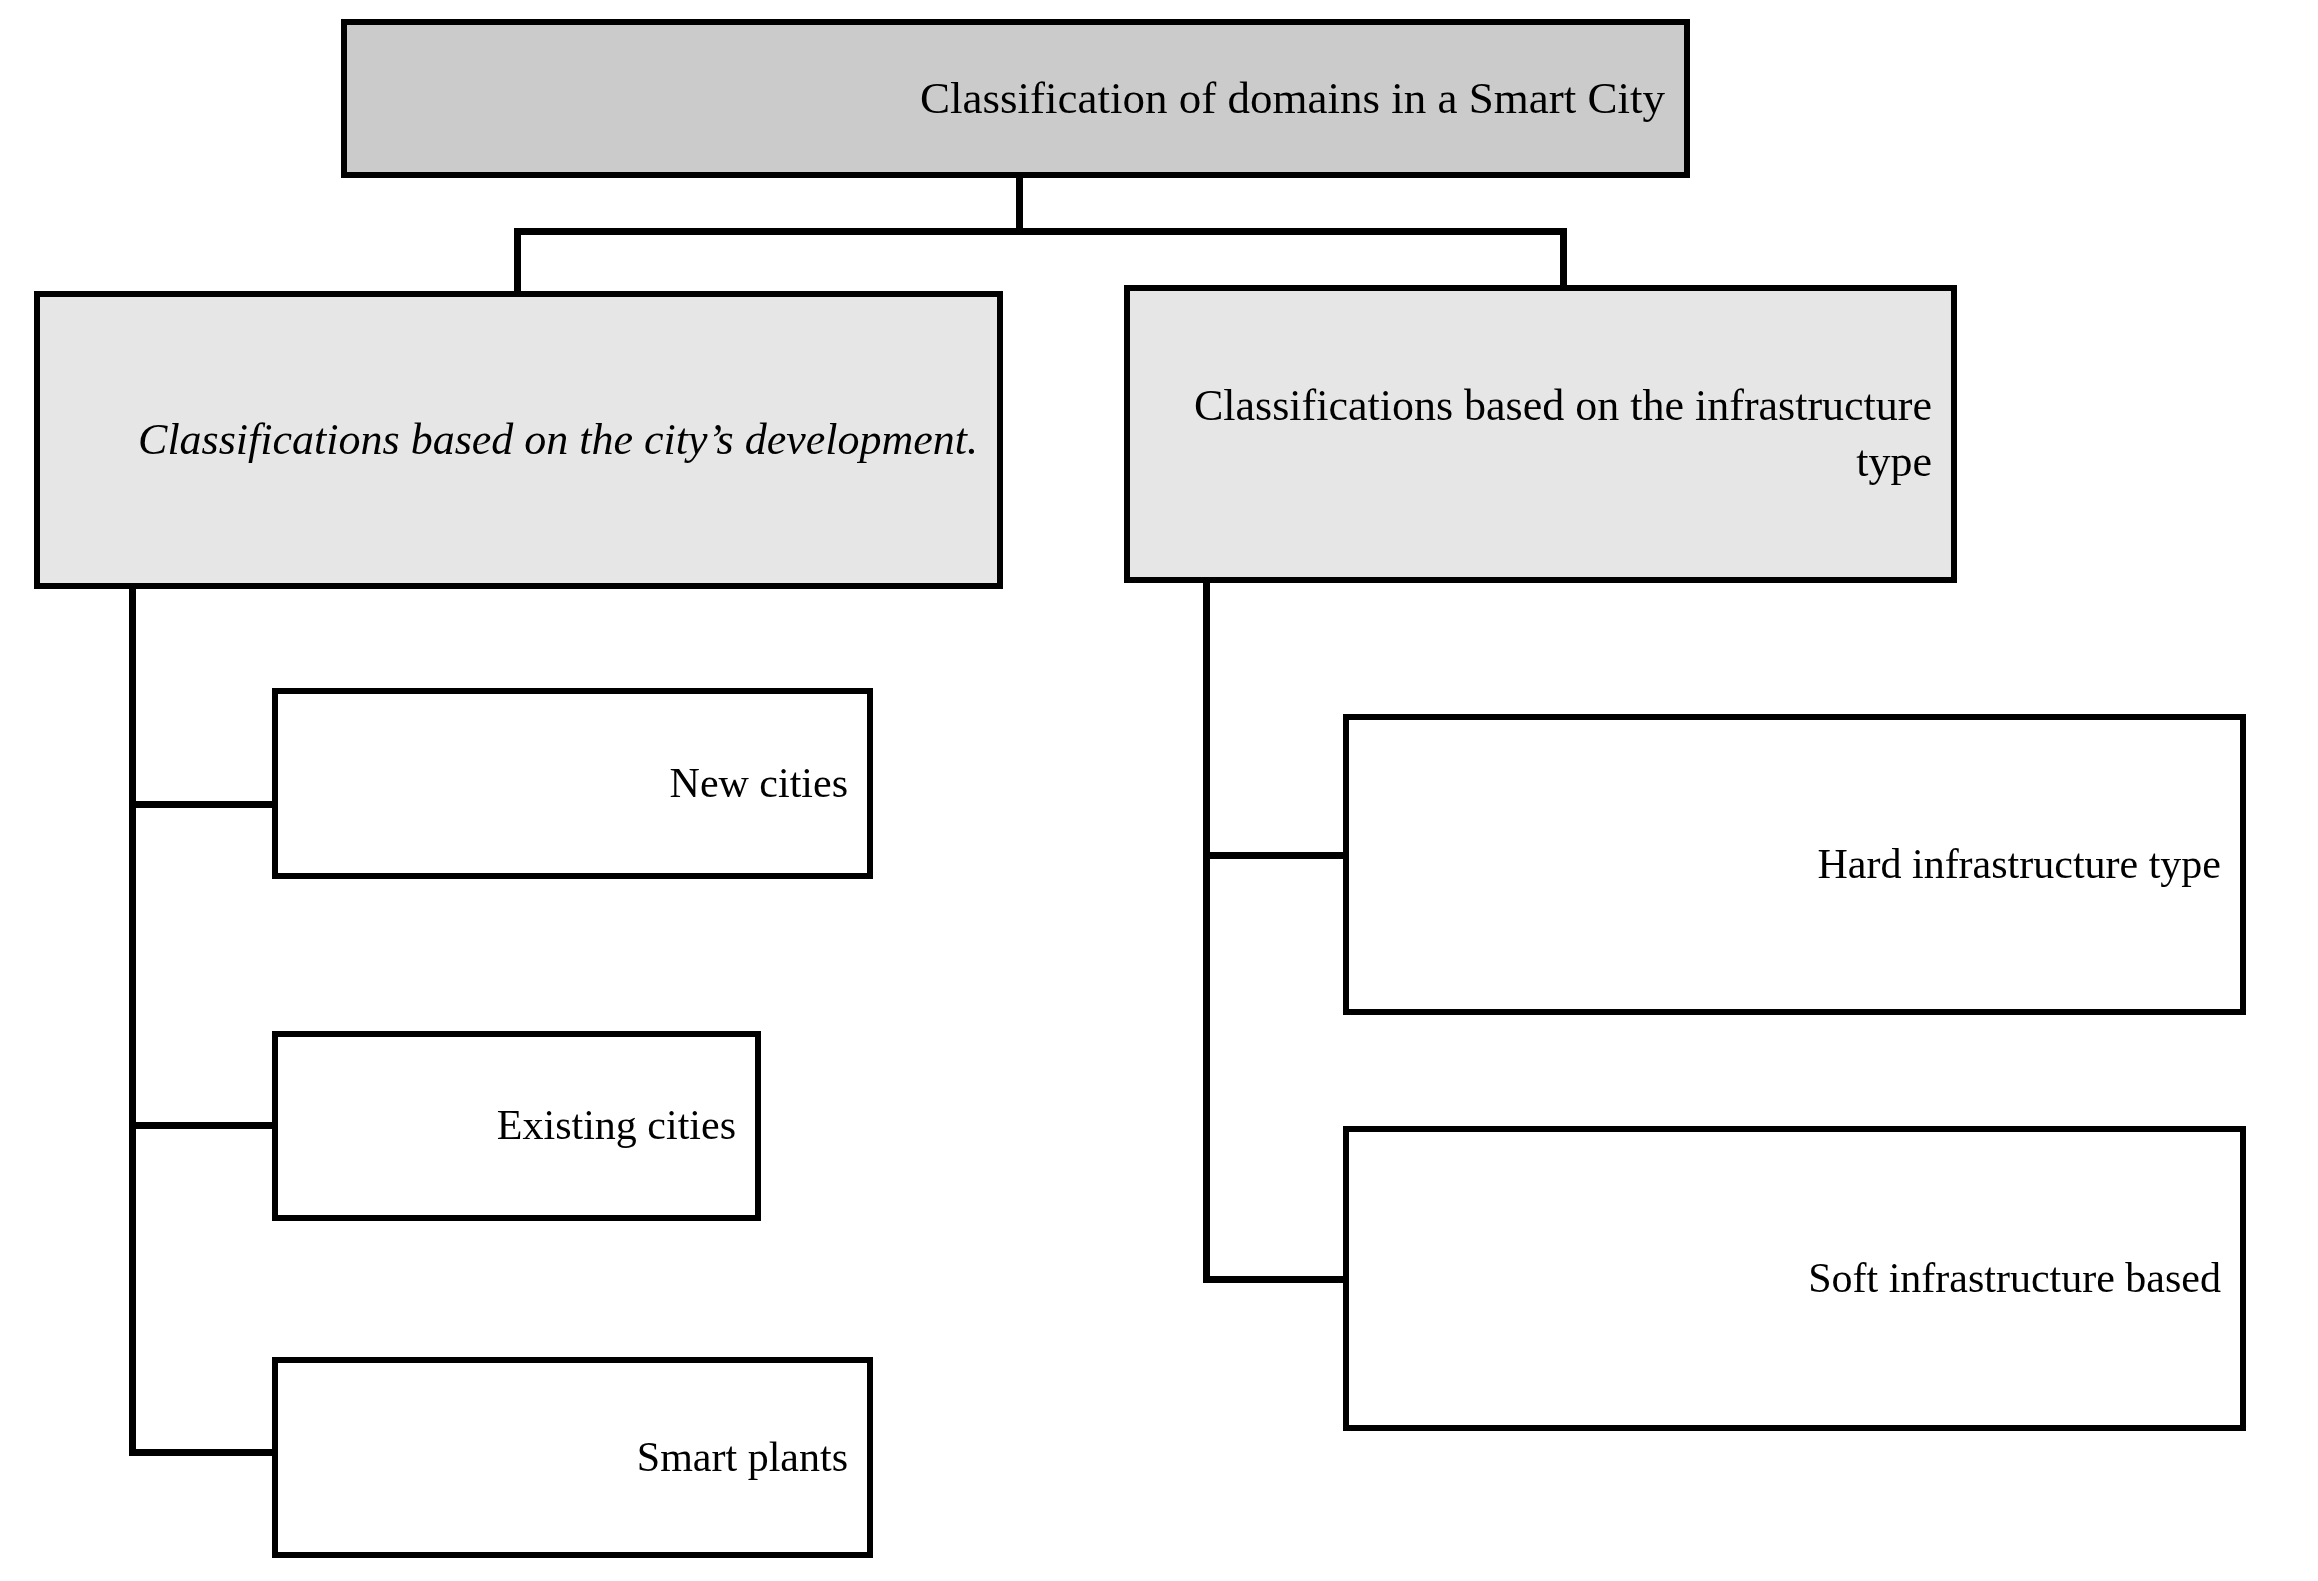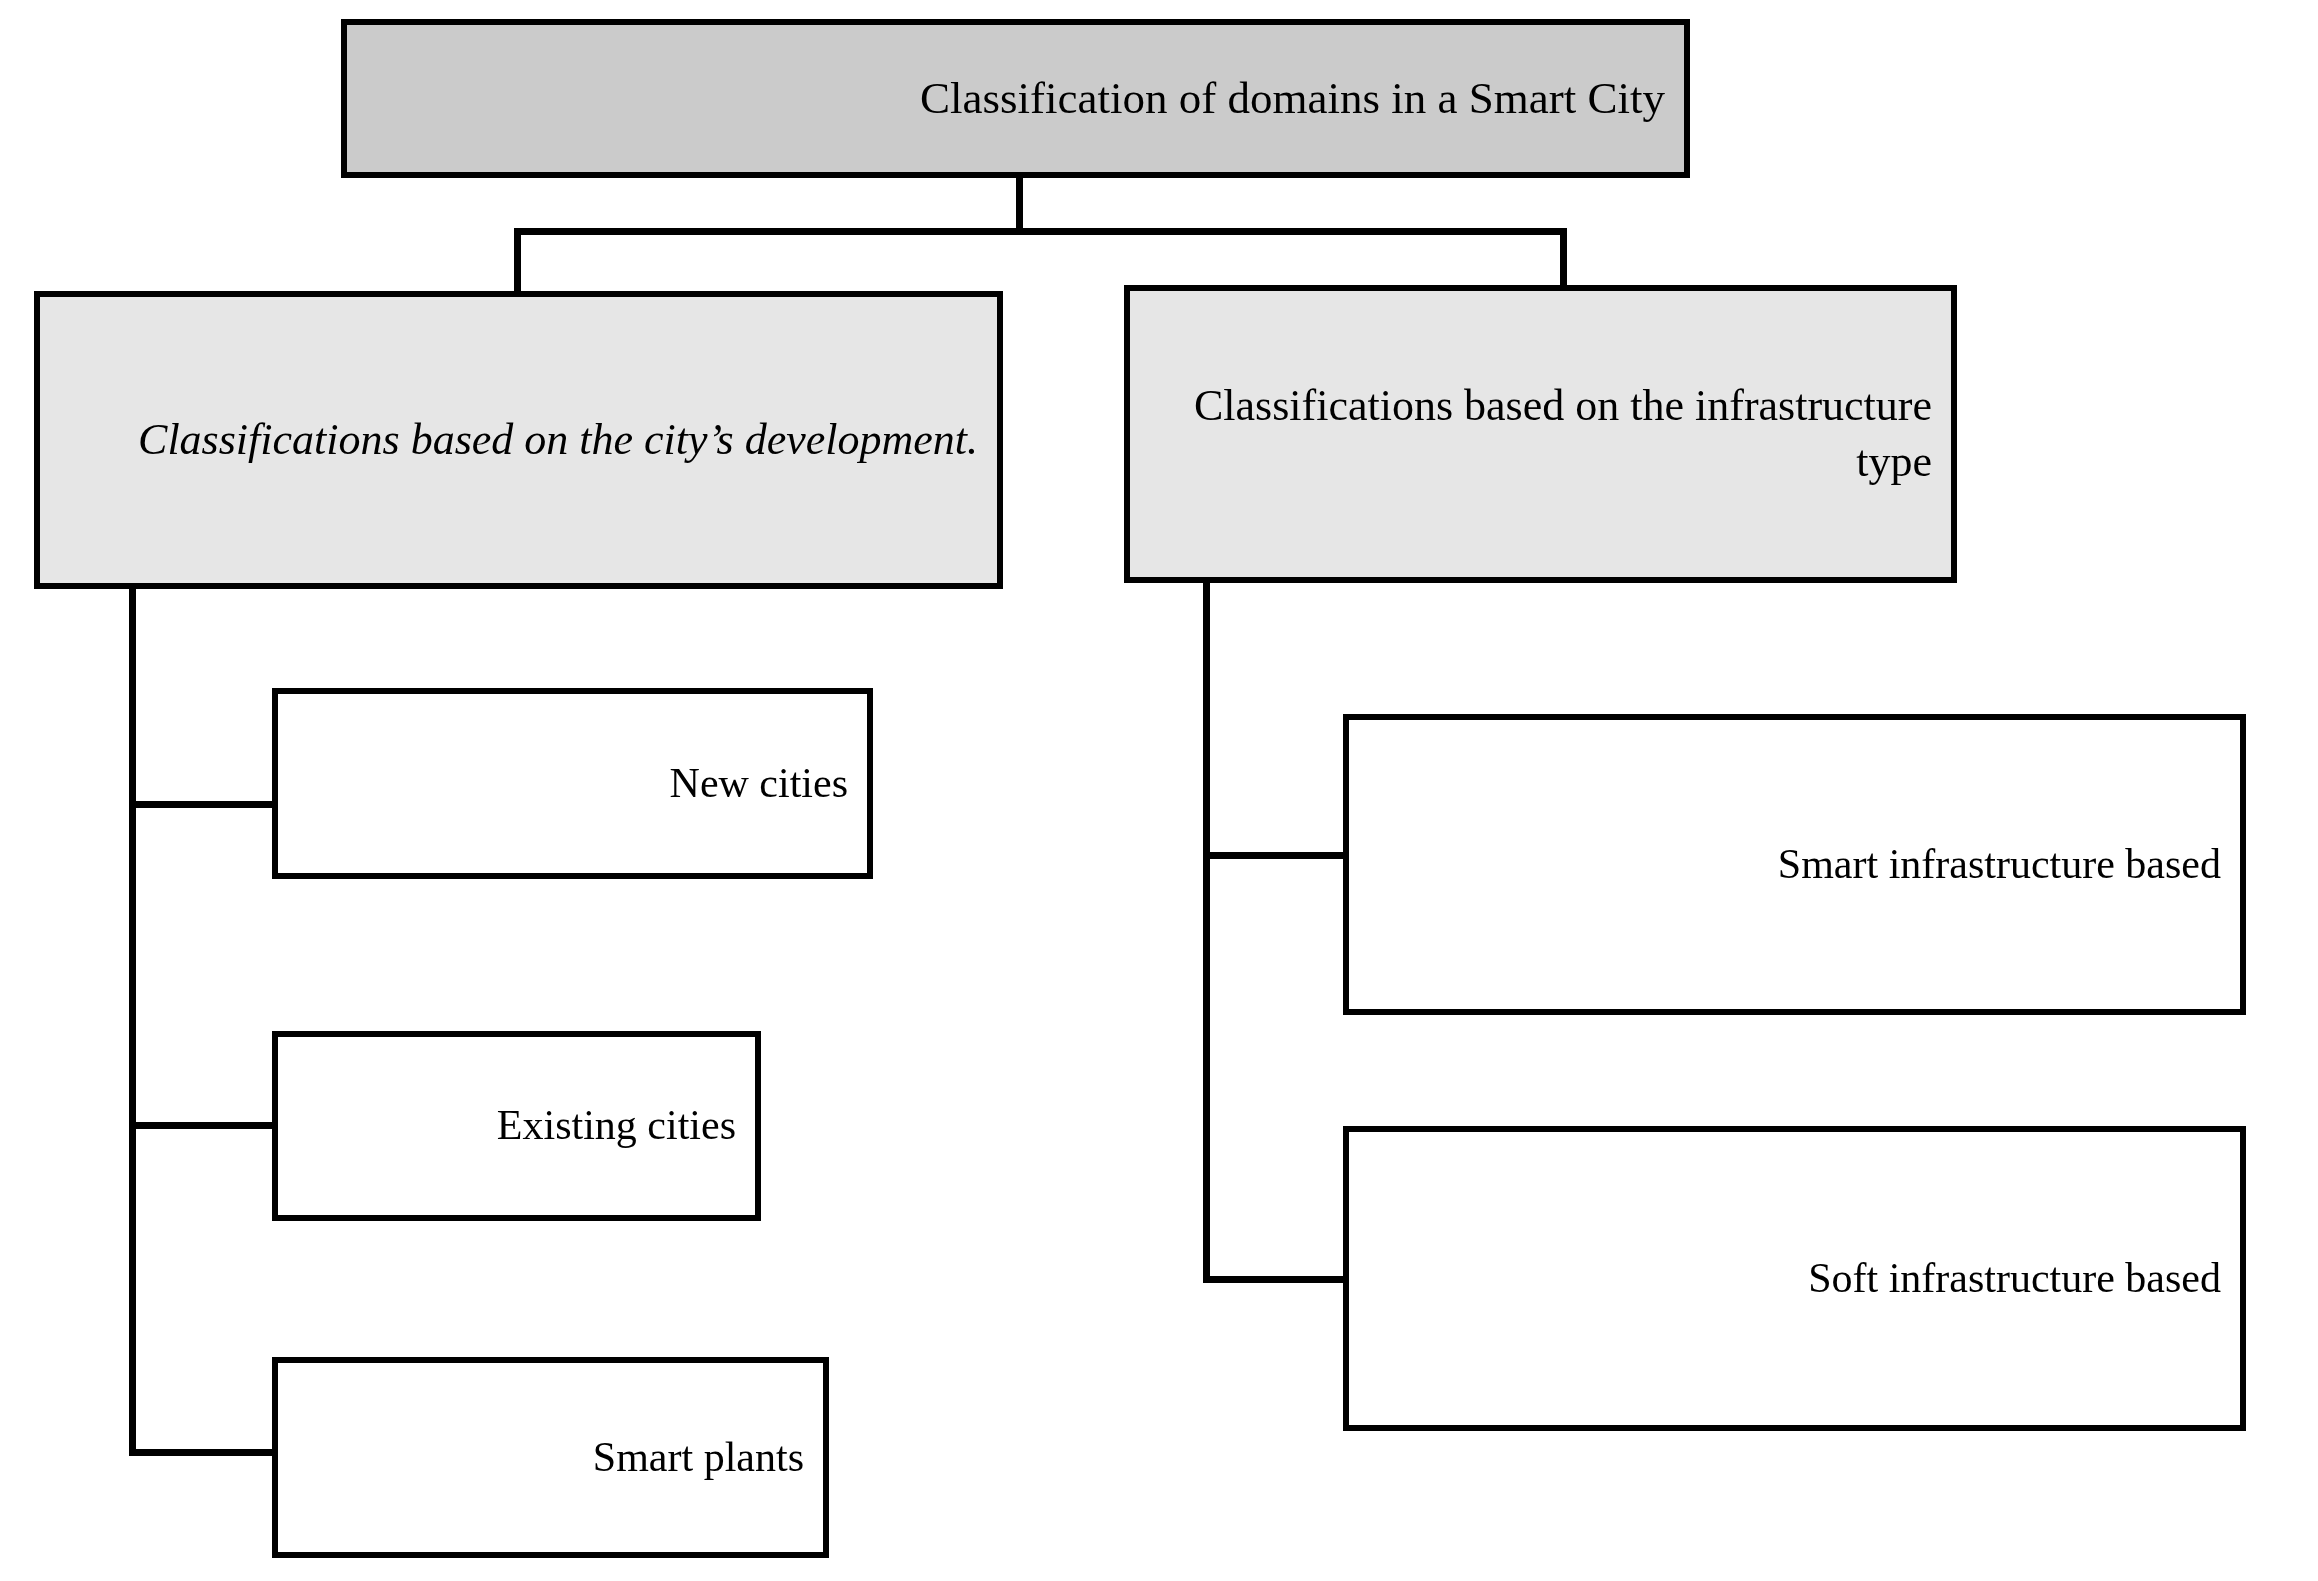--- a/index.html
+++ b/index.html
@@ -81,35 +81,35 @@
   <div class="conn" style="left:129px; top:1449px; width:150px; height:6.6px;"></div>
 
   <div class="node leaf" style="left:272px; top:688px; width:601px; height:191px;">
     <span class="label">New cities</span>
   </div>
 
   <div class="node leaf" style="left:272px; top:1031px; width:489px; height:190px;">
     <span class="label">Existing cities</span>
   </div>
 
-  <div class="node leaf" style="left:272px; top:1357px; width:557px; height:201px;">
+  <div class="node leaf" style="left:272px; top:1357px; width:601px; height:201px;">
     <span class="label">Smart plants</span>
   </div>
 
   <div class="node branch" style="left:1124px; top:285px; width:833px; height:298px;">
     <span class="label">Classifications based on the infrastructure type</span>
   </div>
 
   <div class="conn" style="left:1203px; top:583px; width:6.6px; height:699px;"></div>
 
   <div class="conn" style="left:1203px; top:852px; width:146px; height:6.6px;"></div>
   <div class="conn" style="left:1203px; top:1276px; width:146px; height:6.6px;"></div>
 
   <div class="node leaf" style="left:1343px; top:714px; width:903px; height:301px;">
-    <span class="label">Smart infrastructure based</span>
+    <span class="label">Hard infrastructure type</span>
   </div>
 
   <div class="node leaf" style="left:1343px; top:1126px; width:903px; height:305px;">
     <span class="label">Soft infrastructure based</span>
   </div>
 
 </div>
 
 
 </body></html>

